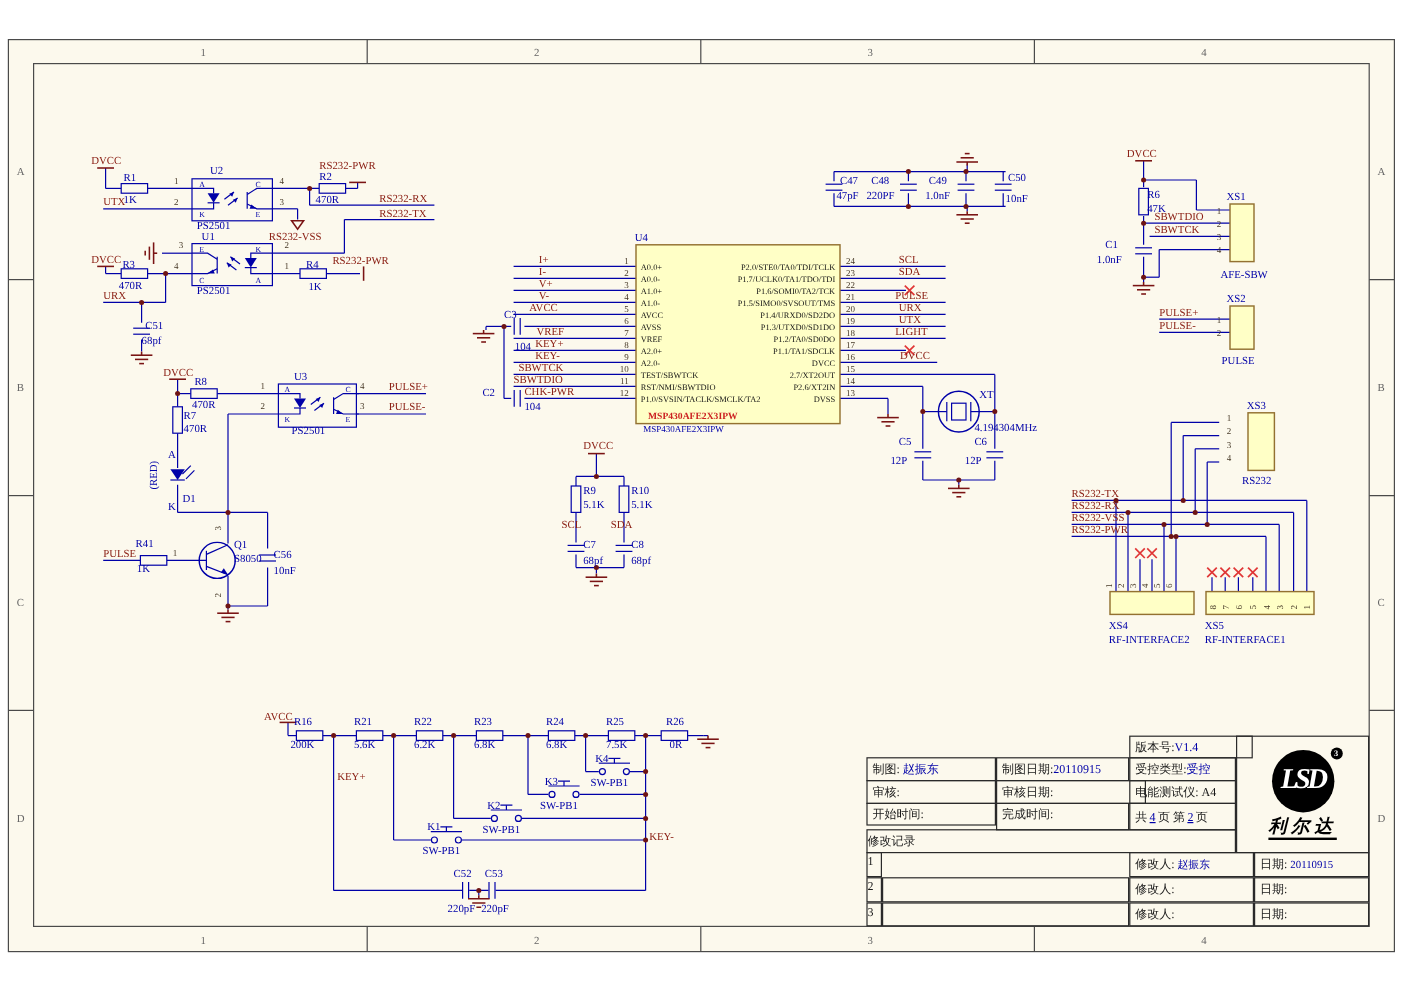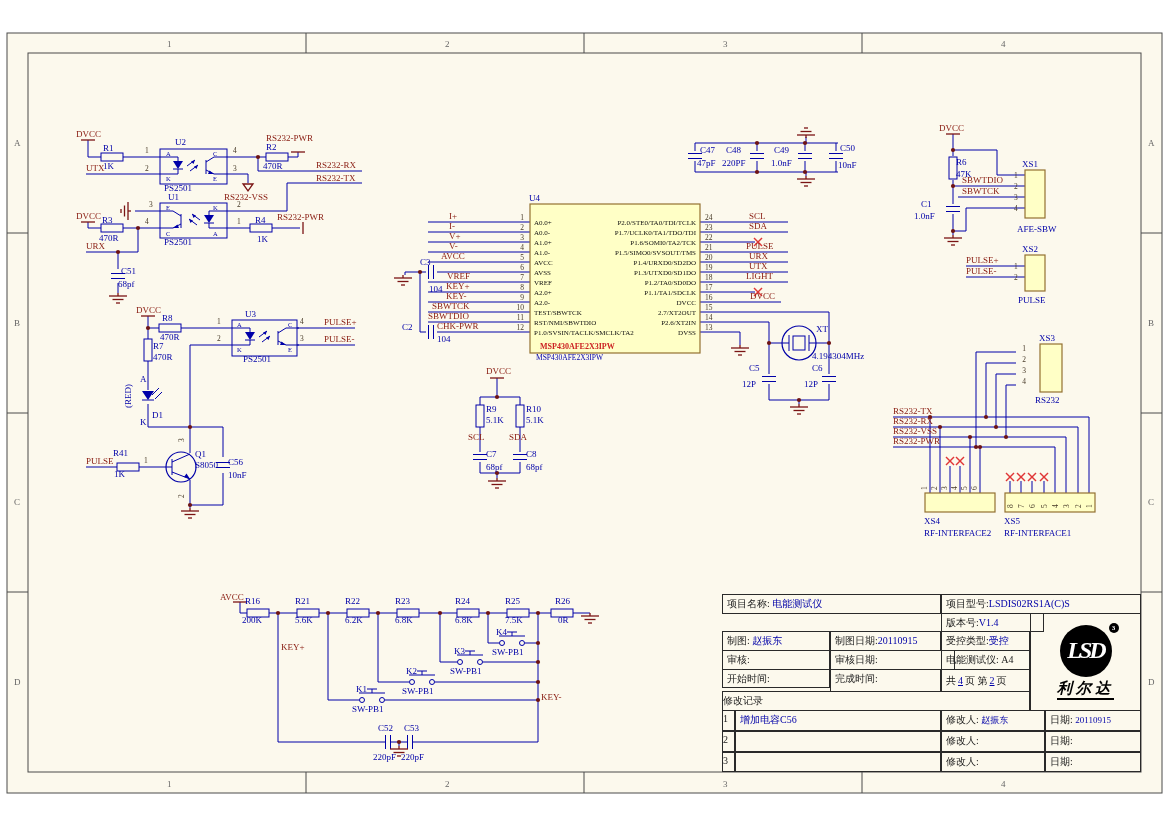--- a/index.html
+++ b/index.html
@@ -731,42 +731,39 @@
       <text x="14" y="326" class="zn">B</text>
       <text x="14" y="505" class="zn">C</text>
       <text x="14" y="685" class="zn">D</text>
       <text x="1148" y="146" class="zn">A</text>
       <text x="1148" y="326" class="zn">B</text>
       <text x="1148" y="505" class="zn">C</text>
       <text x="1148" y="685" class="zn">D</text>
     </svg>
 
   <div id="tb">
-    <div class="cell" style="left:0;top:0;width:219px;height:20px"><span>项目名称:</span> <span class="v">电能测试仪</span></div>
-    <div class="cell" style="left:219px;top:0;width:200px;height:20px"><span>项目型号:</span><span class="v">LSDIS02RS1A(C)S</span></div>
     <div class="cell" style="left:219px;top:19px;width:103px;height:19px"><span>版本号:</span><span class="v">V1.4</span></div>
     <div class="cell" style="left:0;top:37px;width:108px;height:20px"><span>制图:</span> <span class="v">赵振东</span></div>
     <div class="cell" style="left:108px;top:37px;width:111px;height:20px"><span>制图日期:</span><span class="v">20110915</span></div>
     <div class="cell" style="left:219px;top:37px;width:89px;height:20px"><span>受控类型:</span><span class="v">受控</span></div>
     <div class="cell" style="left:0;top:56px;width:108px;height:20px"><span>审核:</span> <span class="v"></span></div>
     <div class="cell" style="left:108px;top:56px;width:125px;height:20px"><span>审核日期:</span><span class="v"></span></div>
     <div class="cell" style="left:219px;top:56px;width:89px;height:20px"><span>电能测试仪:</span> <span>A4</span></div>
     <div class="cell" style="left:0;top:75px;width:108px;height:19px"><span>开始时间:</span> <span class="v"></span></div>
     <div class="cell" style="left:108px;top:75px;width:111px;height:23px"><span>完成时间:</span> <span class="v"></span></div>
     <div class="cell" style="left:219px;top:75px;width:89px;height:23px;padding-top:4px"><span>共</span><span class="pgnum">4</span><span>页 第</span><span class="pgnum">2</span><span>页</span></div>
     <div class="cell center" style="left:0;top:97px;width:308px;height:20px">修改记录</div>
     <div class="cell" id="logo-cell" style="left:308px;top:19px;width:111px;height:98px">
       <div id="logo-circle">
           <span>LSD</span>
           <span id="logo-sup">3</span>
         </div>
       <div id="logo-name">利尔达</div>
     </div>
     <div class="cell center" style="left:0;top:116px;width:13px;height:21px">1</div>
-    <div class="cell v" style="left:13px;top:116px;width:206px;height:21px;color:#0000a8">增加电容C56</div>
     <div class="cell" style="left:219px;top:116px;width:104px;height:21px"><span>修改人:</span> <span class="v" style="font-size:9px">赵振东</span></div>
     <div class="cell" style="left:323px;top:116px;width:96px;height:21px"><span>日期:</span> <span class="v" style="font-size:9px">20110915</span></div>
     <div class="cell center" style="left:0;top:137px;width:13px;height:21px">2</div>
     <div class="cell" style="left:13px;top:137px;width:206px;height:21px"></div>
     <div class="cell" style="left:219px;top:137px;width:104px;height:21px"><span>修改人:</span></div>
     <div class="cell" style="left:323px;top:137px;width:96px;height:21px"><span>日期:</span></div>
     <div class="cell center" style="left:0;top:158px;width:13px;height:20px">3</div>
     <div class="cell" style="left:13px;top:158px;width:206px;height:20px"></div>
     <div class="cell" style="left:219px;top:158px;width:104px;height:20px"><span>修改人:</span></div>
     <div class="cell" style="left:323px;top:158px;width:96px;height:20px"><span>日期:</span></div>

